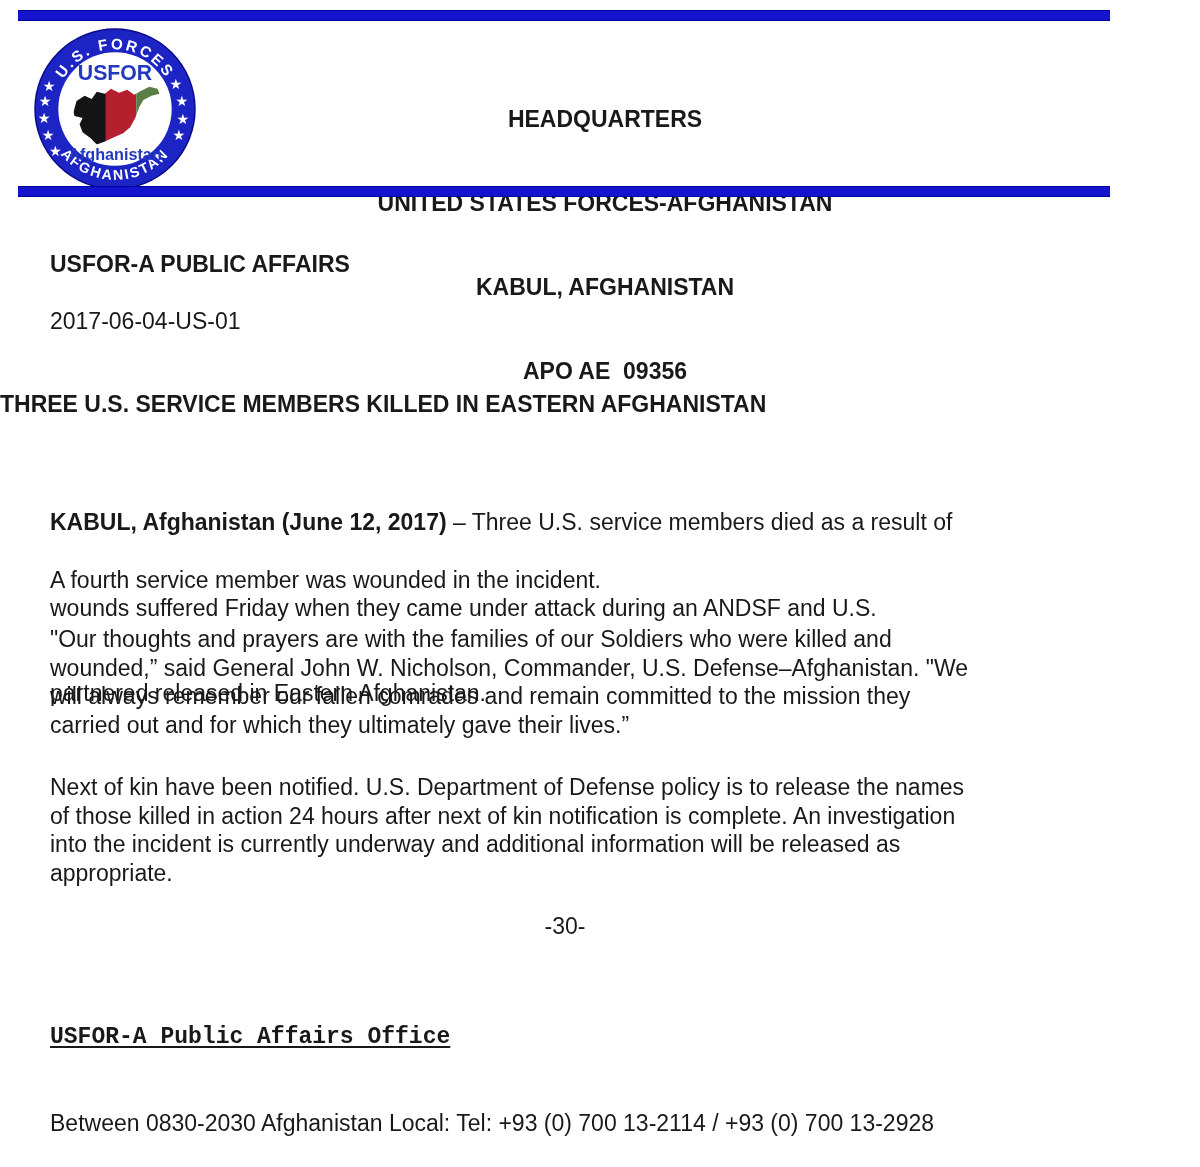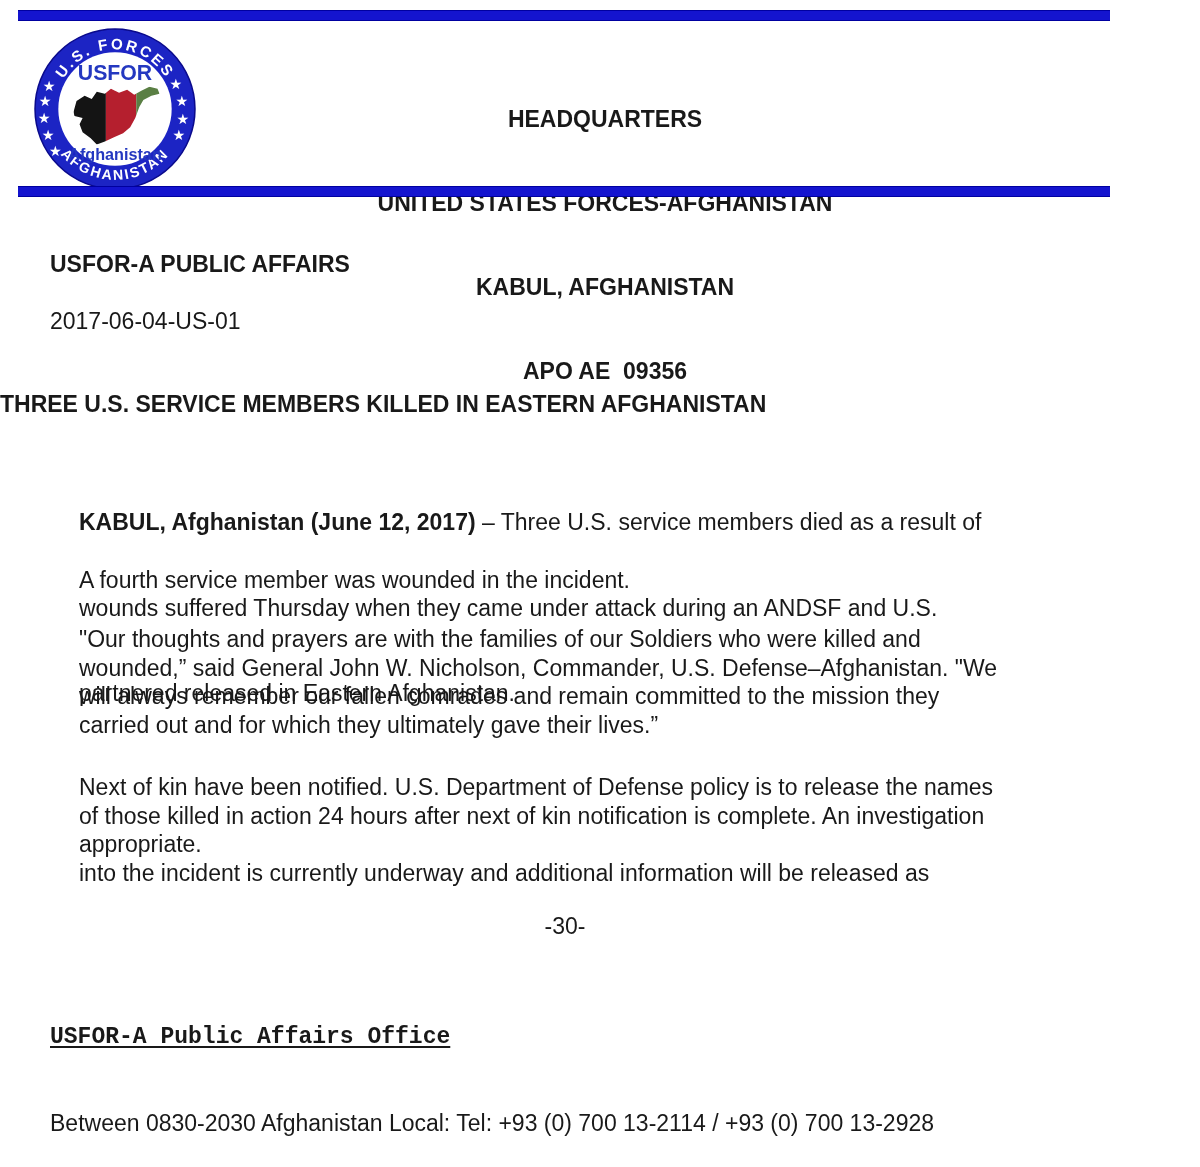--- a/index.html
+++ b/index.html
@@ -20,21 +20,21 @@
   .hq-header {
     position:absolute; top:49px; left:5px; width:1200px;
     text-align:center; font-weight:bold; line-height:28px; white-space:pre;
   }
   .office { position:absolute; top:251px; left:50px; font-weight:bold; white-space:pre; }
   .release-number { position:absolute; top:308px; left:50px; white-space:pre; }
   .title {
     position:absolute; top:391px; left:0; width:1130px;
     text-align:left; font-weight:bold; white-space:pre;
   }
-  .para { position:absolute; left:50px; width:1060px; line-height:28.5px; white-space:pre;margin-left:29px; }
+  .para { position:absolute; left:50px; width:1060px; line-height:28.5px; white-space:pre; }
   .para-1 { top:451px; }
   .para-2 { top:566px; }
   .para-3 { top:625px; }
   .para-4 { top:773px; }
   .end-mark { position:absolute; top:913px; left:0; width:1130px; text-align:center; }
   .footer { position:absolute; top:966px; left:50px; line-height:28.6px; white-space:pre; }
   .footer-heading { font-weight:bold; text-decoration:underline; text-underline-offset:3px;font-family:Liberation Mono, monospace; }
 </style>
 </head>
 <body>
@@ -93,29 +93,29 @@
   <div class="rule rule-bottom"></div>
 
   <div class="office">USFOR-A PUBLIC AFFAIRS</div>
 
   <div class="release-number">2017-06-04-US-01</div>
 
   <div class="title">THREE U.S. SERVICE MEMBERS KILLED IN EASTERN AFGHANISTAN</div>
 
   <div class="para para-1">
     <div><strong>KABUL, Afghanistan (June 12, 2017)</strong><span> – Three U.S. service members died as a result of</span></div>
-    <div>wounds suffered Thursday when they came under attack during an ANDSF and U.S.</div>
+    <div>wounds suffered Friday when they came under attack during an ANDSF and U.S.</div>
     <div>partnered released in Eastern Afghanistan.</div>
   </div>
 
   <div class="para para-2"><div>A fourth service member was wounded in the incident.</div></div>
 
   <div class="para para-3"><div>"Our thoughts and prayers are with the families of our Soldiers who were killed and</div><div>wounded,” said General John W. Nicholson, Commander, U.S. Defense–Afghanistan. "We</div><div>will always remember our fallen comrades and remain committed to the mission they</div><div>carried out and for which they ultimately gave their lives.”</div></div>
 
-  <div class="para para-4"><div>Next of kin have been notified. U.S. Department of Defense policy is to release the names</div><div>of those killed in action 24 hours after next of kin notification is complete. An investigation</div><div>appropriate.</div><div>into the incident is currently underway and additional information will be released as</div></div>
+  <div class="para para-4"><div>Next of kin have been notified. U.S. Department of Defense policy is to release the names</div><div>of those killed in action 24 hours after next of kin notification is complete. An investigation</div><div>into the incident is currently underway and additional information will be released as</div><div>appropriate.</div></div>
 
   <div class="end-mark">-30-</div>
 
   <div class="footer">
     <div class="footer-heading">USFOR-A Public Affairs Office</div>
     <div>Between 0830-2030 Afghanistan Local: Tel: +93 (0) 700 13-2114 / +93 (0) 700 13-2928</div>
     
     
     
     

